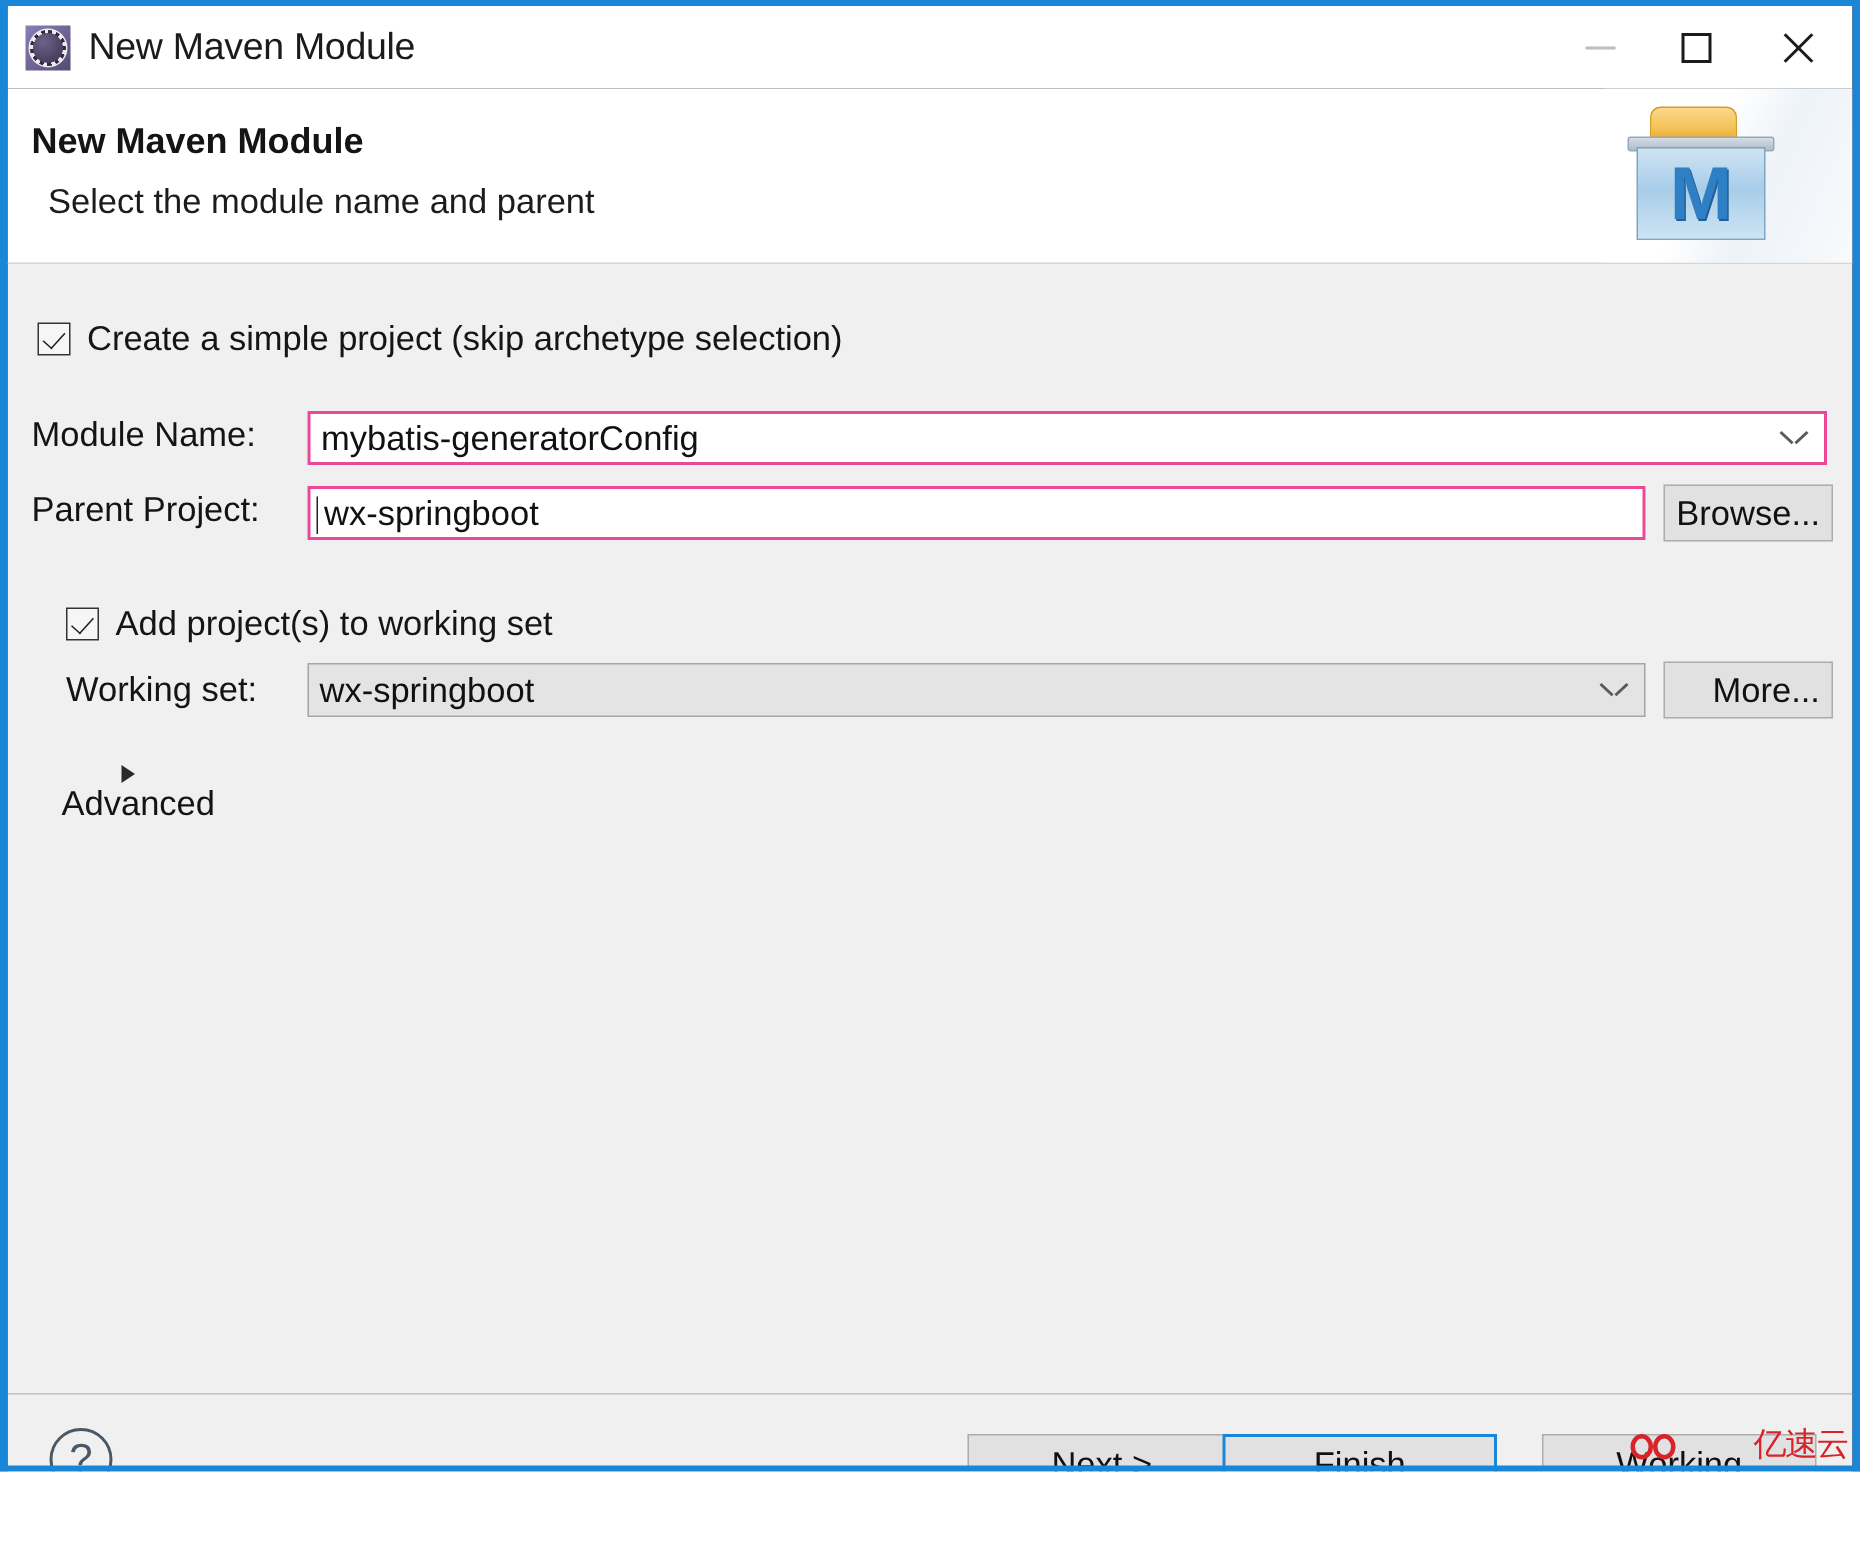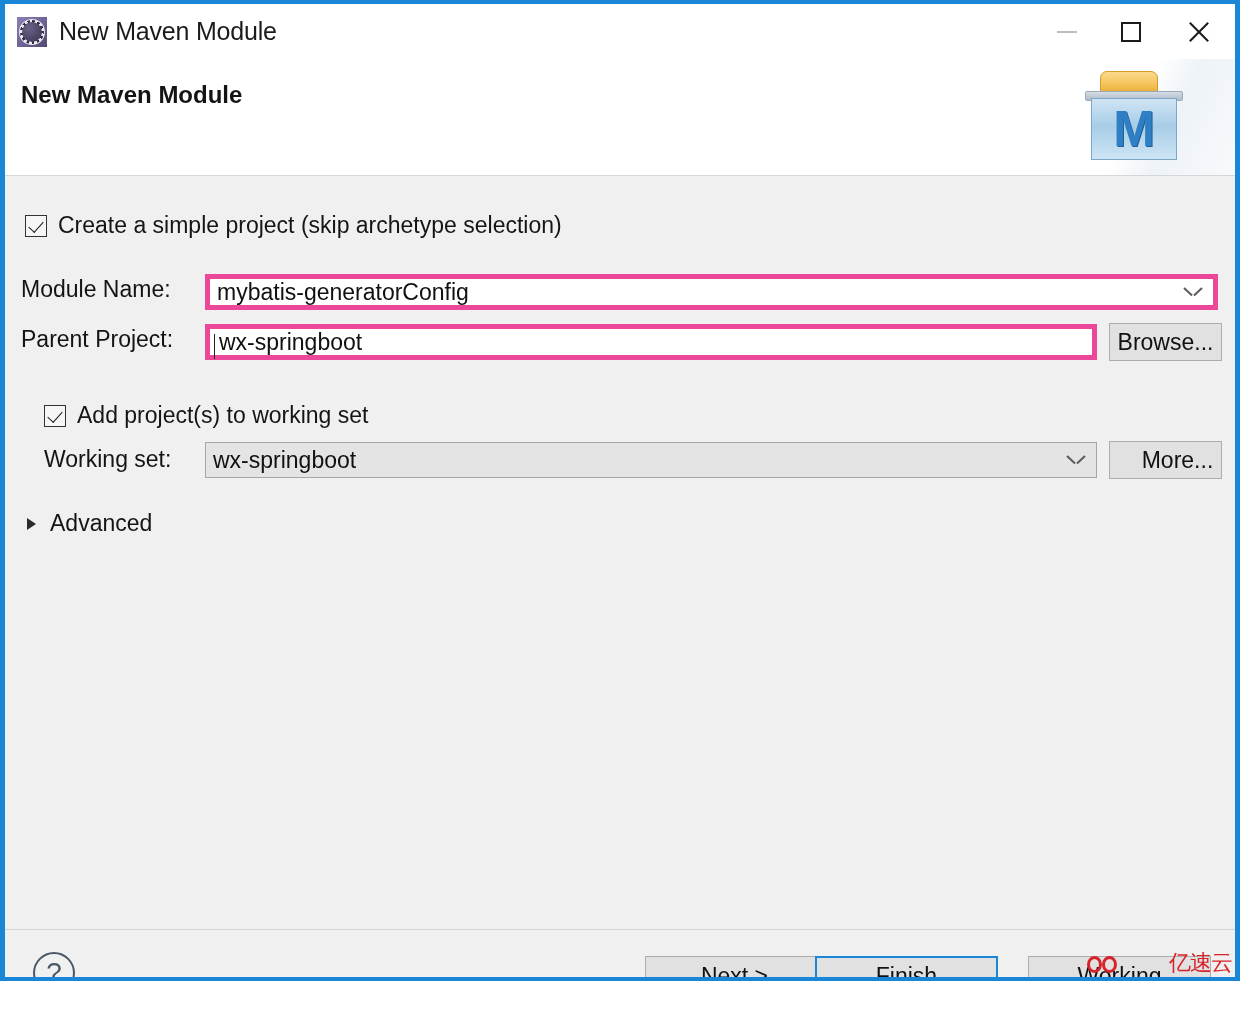--- a/index.html
+++ b/index.html
@@ -266,21 +266,21 @@
 
   .field-label {
     font-size: 23px;
     color: #141414;
     white-space: nowrap;
   }
 
   .textfield {
     box-sizing: border-box;
     background: #ffffff;
-    border: 5px solid #ec4899;
+    border: 2px solid #ec4899;
     height: 36px;
     display: flex;
     align-items: center;
     font-size: 23px;
     color: #111111;
     padding-left: 7px;
     position: relative;
   }
   .textfield.disabledbg {
     background: #e4e4e4;
@@ -444,20 +444,21 @@
         <div class="max-glyph"></div>
       </div>
       <div class="win-btn close">
         <div class="close-glyph"></div>
       </div>
     </div>
   </div>
 
   <div class="header">
     <div class="header-title">New Maven Module</div>
+    <div class="header-sub">Select the module name and parent</div>
     <div class="header-banner">
       <div class="maven-logo">
         <div class="maven-folder-back"></div>
         <div class="maven-folder-lip"></div>
         <div class="maven-box">
           <div class="maven-m">M</div>
         </div>
       </div>
     </div>
   </div>
@@ -493,21 +494,21 @@
 
     <div class="row" style="left:39px; top:270px;">
       <div class="field-label">Working set:</div>
     </div>
     <div class="textfield disabledbg" style="position:absolute; left:200px; top:266px; width:892px;">
       <span>wx-springboot</span>
       <span class="combo-arrow"></span>
     </div>
     <div class="btn" style="position:absolute; left:1104px; top:265px; width:113px;padding-left:24px;">More...</div>
 
-    <div class="expander" style="left:22px; top:334px;">
+    <div class="expander" style="left:22px; top:334px;flex-direction:column;">
       <div class="tri"></div>
       <div class="expander-label">Advanced</div>
     </div>
 
   </div>
 
   <div class="footer">
     <div class="help-icon">?</div>
 
     <div class="btn footer-btn" style="left:452px; width:179px;margin-top:28px;">&lt; Back</div>

